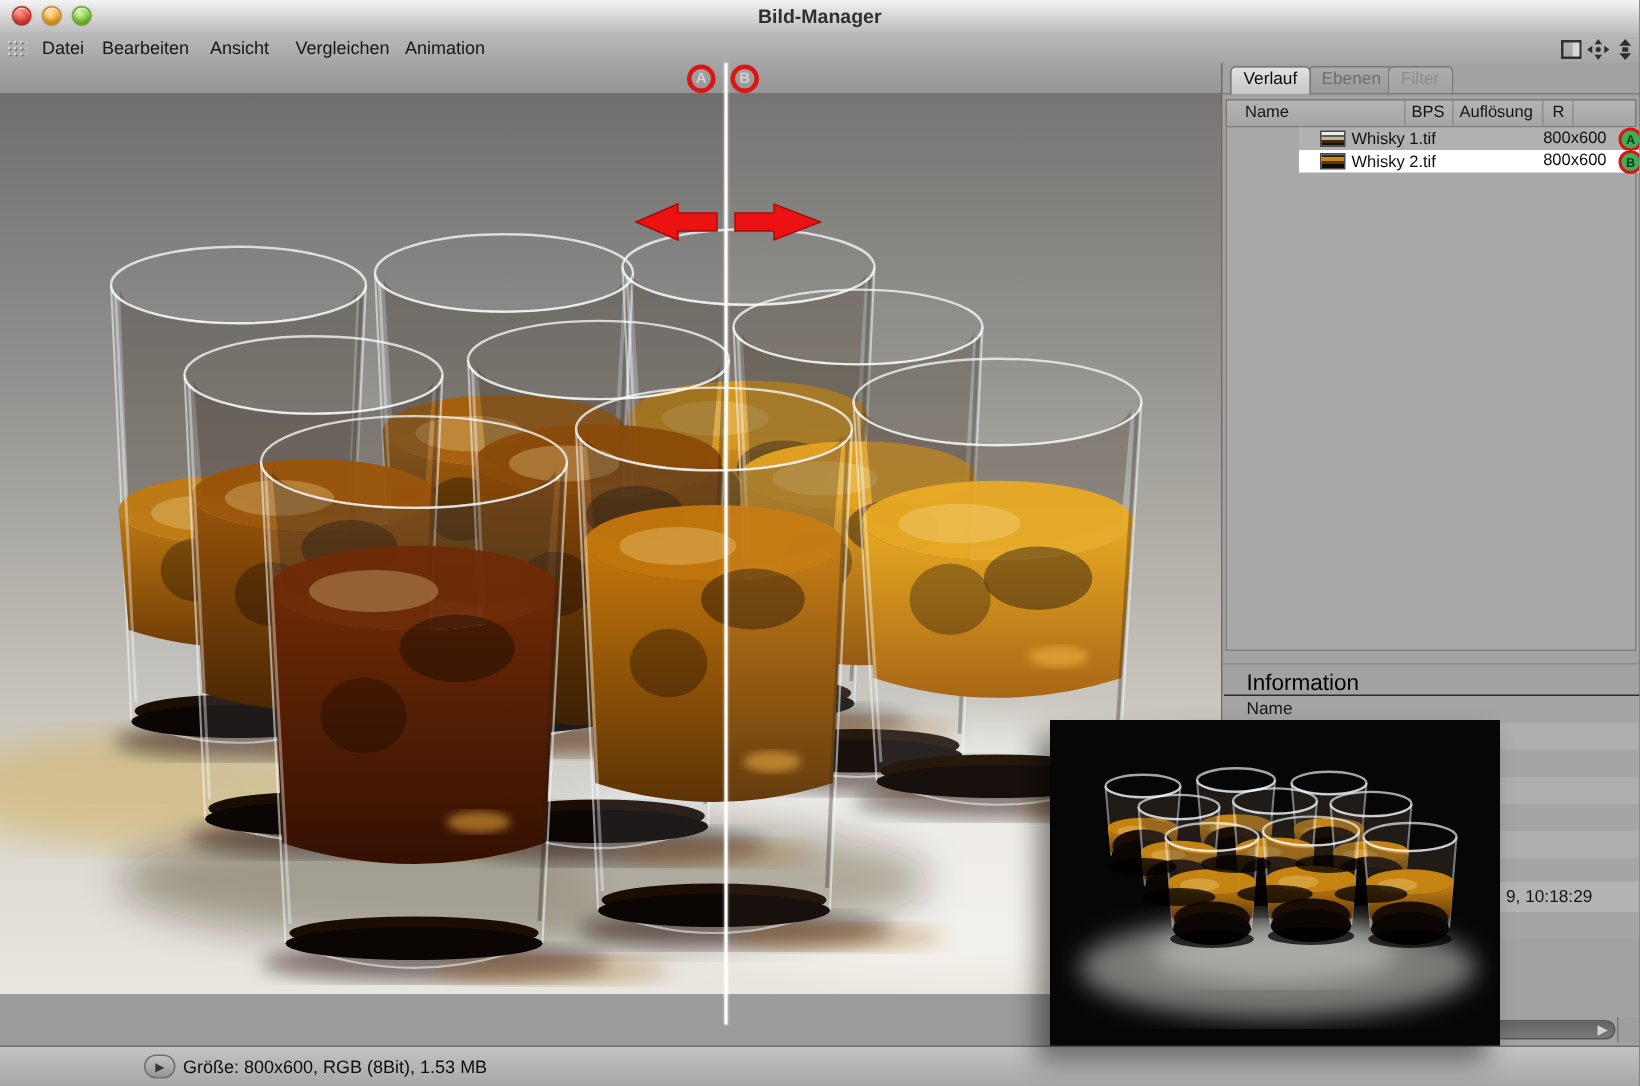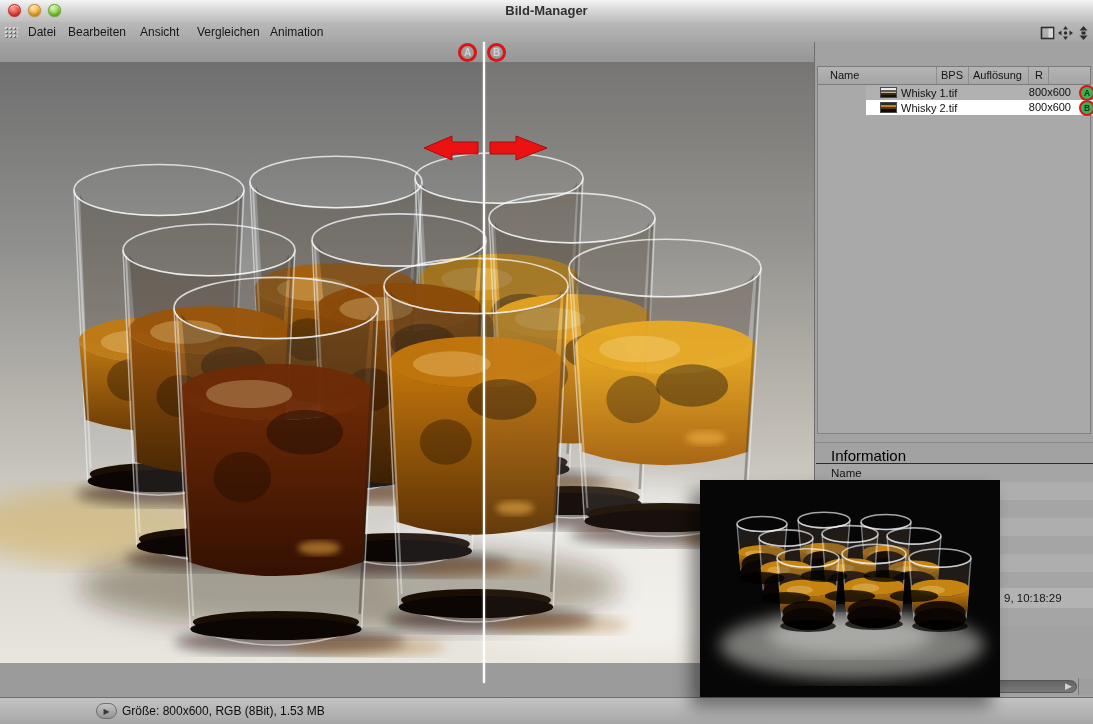--- a/index.html
+++ b/index.html
@@ -393,20 +393,25 @@
     </div>
     <svg id="arrows" class="abs" viewBox="0 0 150 30">
       <polygon points="16,15 44,3 44,9 70,9 70,21 44,21 44,27" fill="#ed1212" stroke="#a50d0d" stroke-width="1"></polygon>
       <polygon points="139,15 108,3 108,9 82,9 82,21 108,21 108,27" fill="#ed1212" stroke="#a50d0d" stroke-width="1"></polygon>
     </svg>
     <div id="bottom-strip" class="abs"></div>
     <div id="split-line" class="abs"></div>
   </div>
 
   <div id="panel" class="abs">
+    <div id="tabbar" class="abs">
+      <div class="tab active" style="left:5px">Verlauf</div>
+      <div class="tab inactive1" style="left:57px">Ebenen</div>
+      <div class="tab inactive2" style="left:110px">Filter</div>
+    </div>
 
     <div id="list-header" class="abs">
       <div class="hcell" style="width:119px;padding-left:12px">Name</div>
       <div class="hcell" style="width:32px;padding-left:4px">BPS</div>
       <div class="hcell" style="width:60px;padding-left:4px">Auflösung</div>
       <div class="hcell" style="width:20px;padding-left:6px">R</div>
       <div class="hcell" style="flex:1;border-right:none"></div>
     </div>
 
     <div id="list-body" class="abs">

